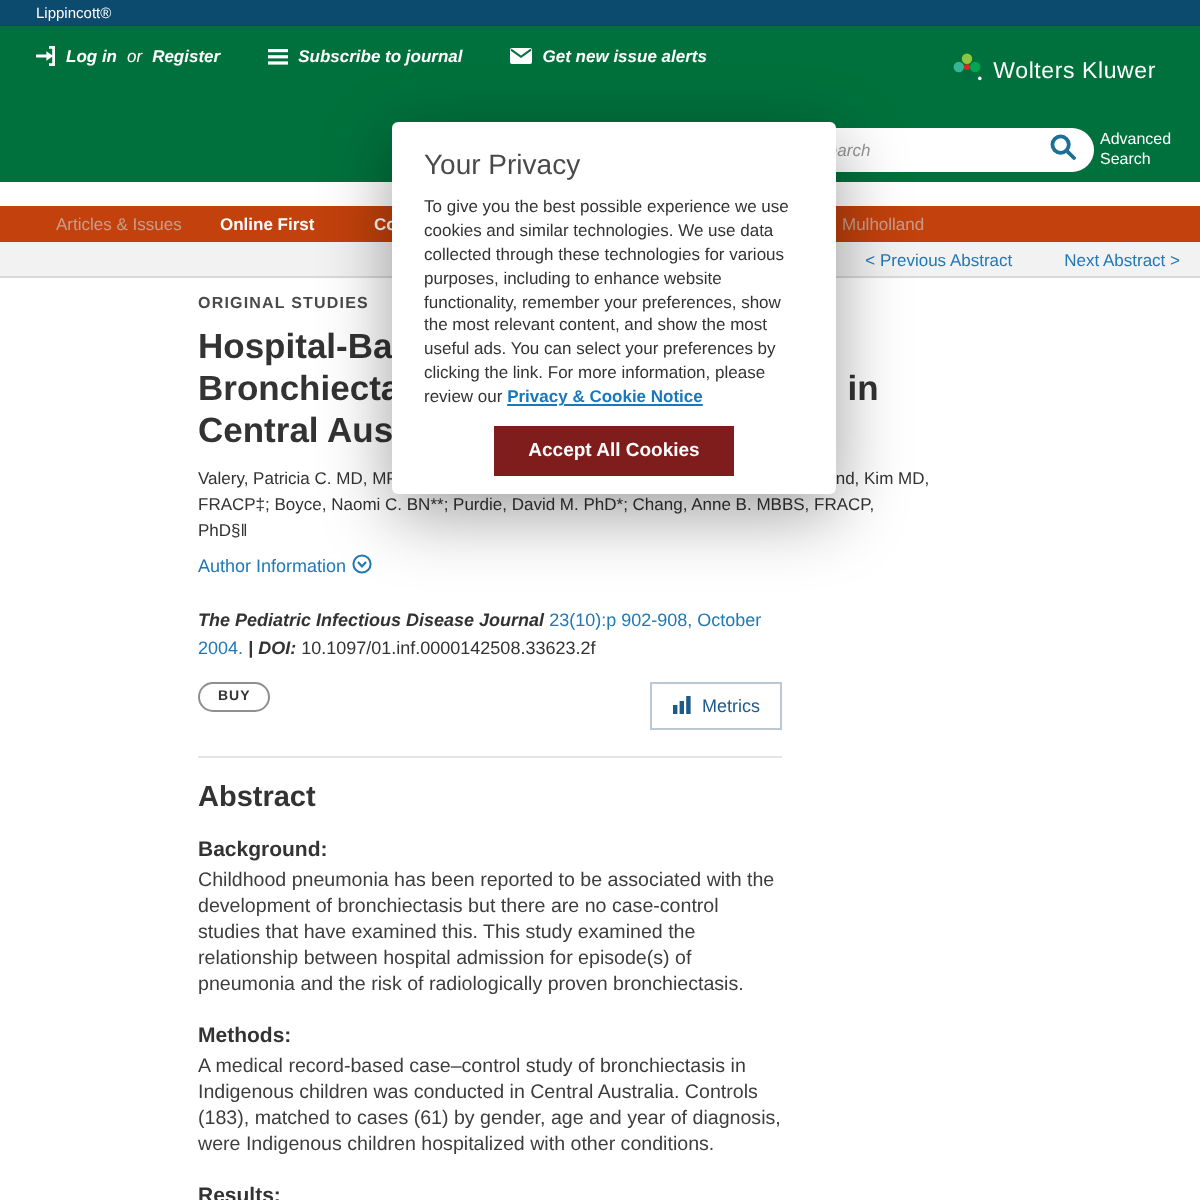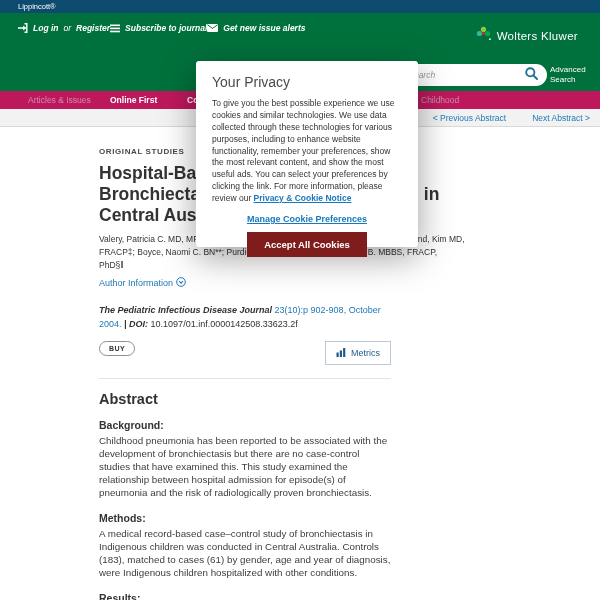--- a/index.html
+++ b/index.html
@@ -6,40 +6,40 @@
   html,body { width:600px; height:600px; }
   body {
     position:relative; overflow:hidden; background:#fff;
     font-family:"Liberation Sans", sans-serif; color:#333;
   }
   
   .topbar { height:13px; background:#0c4a6e; color:#fff; font-size:7.5px;
     display:flex; align-items:center; padding-left:18px; }
   
   .header { position:relative; height:78px; background:#00713C; }
-  .util-row { position:absolute; top:10px; left:18px; display:flex; align-items:center; }
+  .util-row { position:absolute; top:10px; left:18px; display:flex; gap:24px; align-items:center; }
   .util-link { display:flex; align-items:center; gap:5px; color:#fff; text-decoration:none;
     font-size:8.5px; font-style:italic; font-weight:bold; cursor:pointer; }
   .util-link .thin { font-weight:normal; }
   .util-link svg { display:block; }
   .wk-logo { position:absolute; top:13px; right:22px; display:flex; align-items:center; gap:6px; }
   .wk-logo .wk-text { color:#fff; font-size:11.5px; letter-spacing:.3px; }
   .search-pill { position:absolute; top:51px; right:53px; width:208px; height:22px;
     background:#fff; border-radius:11px; display:flex; align-items:center; overflow:hidden; }
   .scope { display:flex; align-items:center; gap:5px; padding:0 9px 0 13px; cursor:pointer;
     font-size:8.5px; color:#1b4f72; white-space:nowrap; }
   .scope .caret { font-size:6px; color:#444; }
   .search-pill input { flex:1; min-width:0; border:none; outline:none; font-size:8.5px; color:#333;
     font-family:"Liberation Sans",sans-serif; }
   .search-pill input::placeholder { color:#979797; font-style:italic; }
   .search-btn { border:none; background:none; padding:0 9px 0 4px; cursor:pointer; display:flex; }
   .adv-search { position:absolute; top:52px; right:8px; width:42px; color:#fff; font-size:8px;
     line-height:1.25; text-decoration:none; cursor:pointer; }
   
-  .nav { position:relative; height:18px; background:#be185d; }
+  .nav { position:relative; height:18px; background:#c2410c;margin-top:12px; }
   .nav-item { position:absolute; top:50%; transform:translateY(-50%); font-size:8.5px;
     cursor:pointer; white-space:nowrap; }
   .nav-muted { color:rgba(210,230,236,.55); }
   .nav-strong { color:#fff; font-weight:bold; }
   
   .toolbar { height:18px; background:#F2F2F2; border-bottom:1px solid #D9D9D9;
     display:flex; justify-content:flex-end; align-items:center; gap:26px; padding-right:10px; }
   .toolbar a { color:#2079B5; font-size:8.5px; text-decoration:none; cursor:pointer; }
   
   .main { position:absolute; left:99px; top:147px; width:292px; }
@@ -148,21 +148,21 @@
       </span>
     </button>
   </div>
   <a class="adv-search">Advanced Search</a>
 </div>
 
 <div class="nav">
   <span class="nav-item nav-muted" style="left:28px">Articles &amp; Issues</span>
   <span class="nav-item nav-strong" style="left:110px">Online First</span>
   <span class="nav-item nav-strong" style="left:187px">Collections</span>
-  <span class="nav-item nav-muted" style="left:421px">Childhood</span>
+  <span class="nav-item nav-muted" style="left:421px">Mulholland</span>
 </div>
 
 <div class="toolbar">
   <a>&lt; Previous Abstract</a>
   <a>Next Abstract &gt;</a>
 </div>
 
 <div class="main">
   <div class="category">ORIGINAL STUDIES</div>
   <div class="title">
@@ -214,15 +214,14 @@
   <h3 class="sec-h">Methods:</h3>
   <p class="sec-p">A medical record-based case–control study of bronchiectasis in Indigenous children was conducted in Central Australia. Controls (183), matched to cases (61) by gender, age and year of diagnosis, were Indigenous children hospitalized with other conditions.</p>
 
   <h3 class="sec-h">Results:</h3>
 
 </div>
 
 <div class="dialog">
   <div class="dlg-title">Your Privacy</div>
   <p class="dlg-body"><span>To give you the best possible experience we use cookies and similar technologies. We use data collected through these technologies for various purposes, including to enhance website functionality, remember your preferences, show the most relevant content, and show the most useful ads. You can select your preferences by clicking the link. For more information, please review our </span><a class="dlg-link">Privacy &amp; Cookie Notice</a></p>
-  <a class="dlg-manage">Manage Cookie Preferences</a>
   <button class="dlg-accept">Accept All Cookies</button>
 </div>
 
 </body></html>

